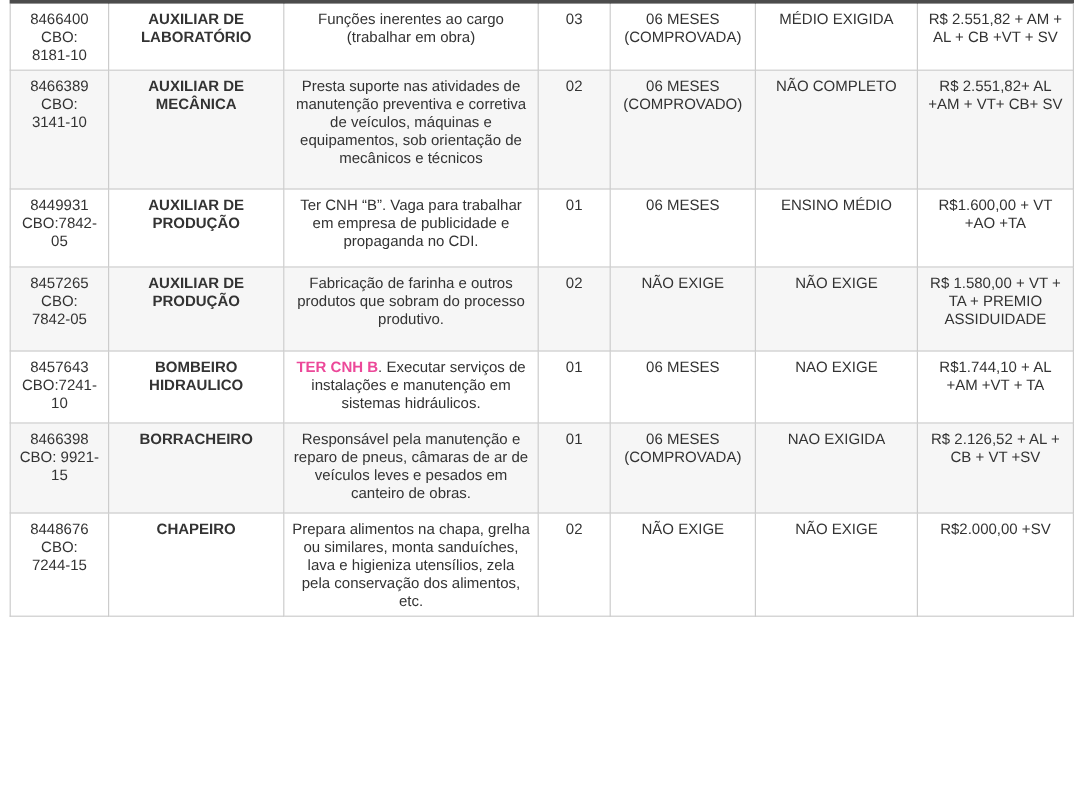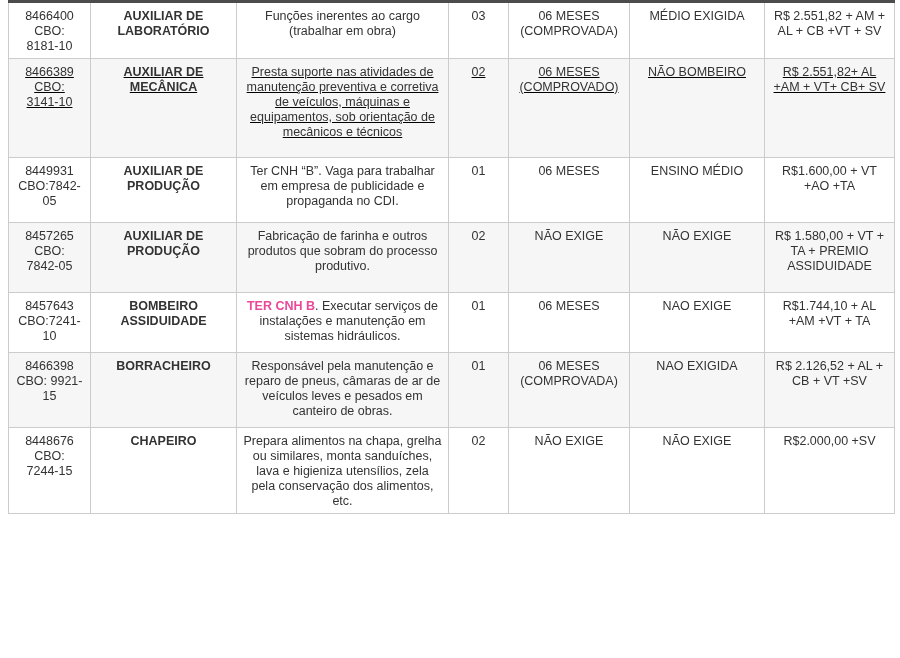--- a/index.html
+++ b/index.html
@@ -35,21 +35,21 @@
     padding: 6px 6px 4px 6px;
     font-size: 12.5px;
     line-height: 15px;
     color: #333333;
     word-wrap: break-word;
   }
   table.vagas tr:nth-child(even) { background: #f6f6f6; }
   table.vagas tr:nth-child(odd)  { background: #ffffff; }
   
   table.vagas tr:nth-child(1) { height: 55px; }
-  table.vagas tr:nth-child(2) { height: 99px; text-decoration: underline; }
+  table.vagas tr:nth-child(2) { height: 99px; }
   table.vagas tr:nth-child(3) { height: 65px; }
   table.vagas tr:nth-child(4) { height: 70px; }
   table.vagas tr:nth-child(5) { height: 60px; }
   table.vagas tr:nth-child(6) { height: 75px; }
   table.vagas tr:nth-child(7) { height: 78px; }
   table.vagas tr:nth-child(8) { height: 70px; }
   table.vagas tr:nth-child(9) { height: 76px; }
   td.code  { white-space: pre-line; }
   td.title { font-weight: bold; color: #2b2b2b; }
   .desc-bold { font-weight: bold; color: #ec4899; }
@@ -81,21 +81,21 @@
     <td class="salary">R$ 2.551,82 + AM + AL + CB +VT + SV</td>
   </tr>
         <tr>
     <td class="code">8466389
 CBO:
 3141-10</td>
     <td class="title">AUXILIAR DE MECÂNICA</td>
     <td class="desc"><span class="desc-bold"></span><span>Presta suporte nas atividades de manutenção preventiva e corretiva de veículos, máquinas e equipamentos, sob orientação de mecânicos e técnicos</span></td>
     <td class="qty">02</td>
     <td class="exp">06 MESES (COMPROVADO)</td>
-    <td class="edu">NÃO BOMBEIRO</td>
+    <td class="edu">NÃO COMPLETO</td>
     <td class="salary">R$ 2.551,82+ AL +AM + VT+ CB+ SV</td>
   </tr>
         <tr>
     <td class="code">8449931
 CBO:7842-
 05</td>
     <td class="title">AUXILIAR DE PRODUÇÃO</td>
     <td class="desc"><span class="desc-bold"></span><span>Ter CNH “B”. Vaga para trabalhar em empresa de publicidade e propaganda no CDI.</span></td>
     <td class="qty">01</td>
     <td class="exp">06 MESES</td>
@@ -110,21 +110,21 @@
     <td class="desc"><span class="desc-bold"></span><span>Fabricação de farinha e outros produtos que sobram do processo produtivo.</span></td>
     <td class="qty">02</td>
     <td class="exp">NÃO EXIGE</td>
     <td class="edu">NÃO EXIGE</td>
     <td class="salary">R$ 1.580,00 + VT + TA + PREMIO ASSIDUIDADE</td>
   </tr>
         <tr>
     <td class="code">8457643
 CBO:7241-
 10</td>
-    <td class="title">BOMBEIRO ASSIDUIDADE</td>
+    <td class="title">BOMBEIRO HIDRAULICO</td>
     <td class="desc"><span class="desc-bold">TER CNH B</span><span>. Executar serviços de instalações e manutenção em sistemas hidráulicos.</span></td>
     <td class="qty">01</td>
     <td class="exp">06 MESES</td>
     <td class="edu">NAO EXIGE</td>
     <td class="salary">R$1.744,10 + AL +AM +VT + TA</td>
   </tr>
         <tr>
     <td class="code">8466398
 CBO: 9921-
 15</td>

